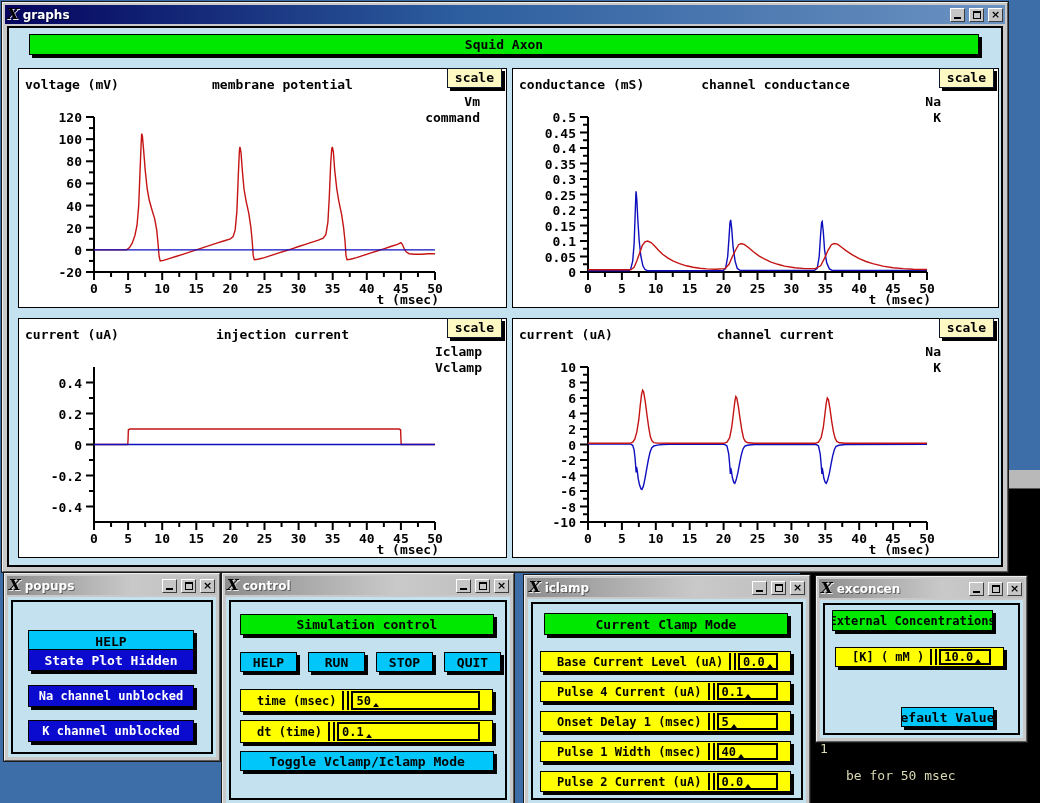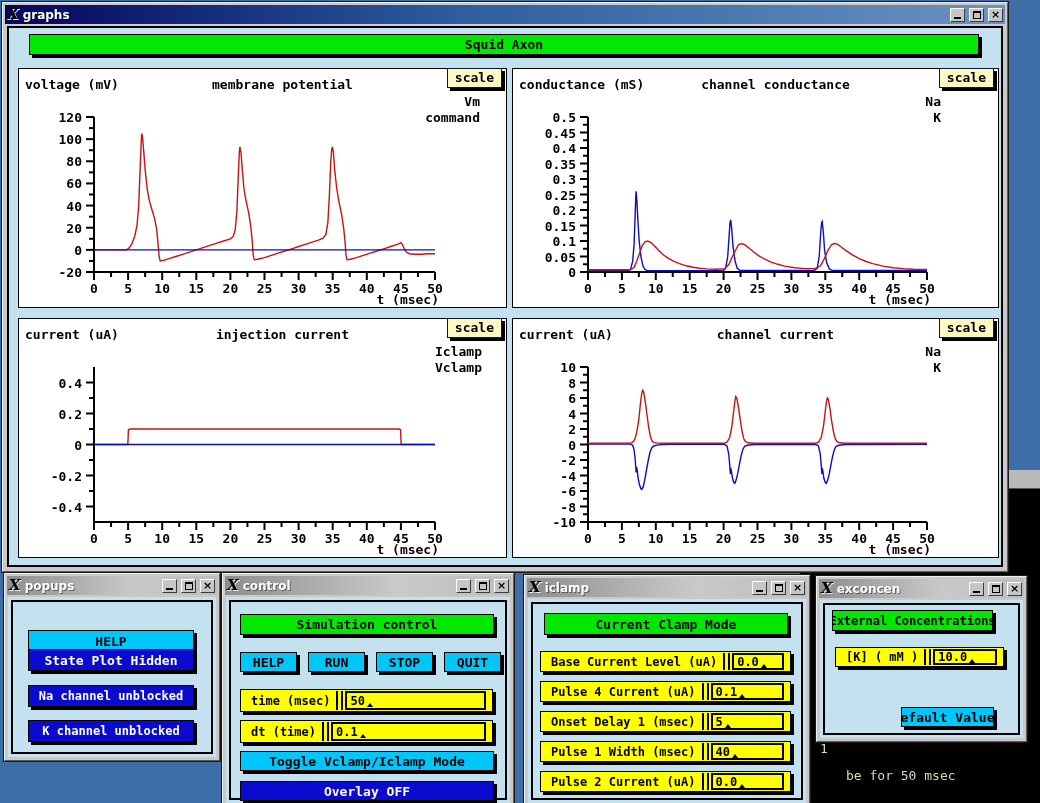--- a/index.html
+++ b/index.html
@@ -33,21 +33,21 @@
   .gbtn,.cbtn,.bbtn{box-sizing:border-box;border:1px solid #000;box-shadow:3px 3px 0 #000;
         font:bold 13px "DejaVu Sans Mono",monospace;display:flex;align-items:center;
         justify-content:center;white-space:nowrap;overflow:hidden;}
   .gbtn{background:#00e800;color:#000;}
   .cbtn{background:#00c6fa;color:#000;}
   .bbtn{background:#0b0bd0;color:#fff;}
   .fnt12{font-size:12px;}
 
   .field{box-sizing:border-box;background:#ffff00;border:1px solid #000;box-shadow:3px 3px 0 #000;
         display:flex;align-items:center;font:bold 12px "DejaVu Sans Mono",monospace;
-        color:#000;padding:1px 6px;white-space:nowrap;overflow:hidden;}
+        color:#000;padding:1px 12px;white-space:nowrap;overflow:hidden;}
   .field .flabel{padding:0 4px;}
   .field .divider{align-self:stretch;width:3px;border-left:2px solid #000;
         border-right:2px solid #000;margin:0 2px;}
   .field .val{flex:1;align-self:stretch;border:2px solid #000;background:#ffff00;
         padding:0 3px;display:flex;align-items:center;min-width:30px;}
   .caret{display:inline-block;width:0;height:0;border-left:3px solid transparent;
         border-right:3px solid transparent;border-bottom:4px solid #000;
         margin-left:2px;margin-top:8px;}
 
   
@@ -433,21 +433,20 @@
     </div>
     <div class="field" style="position:absolute;left:9px;right:12px;top:118px;height:23px;">
       <span class="flabel">dt (time)</span>
       <span class="divider"></span>
       <span class="val">
             <span>0.1</span>
             <span class="caret"></span>
           </span>
     </div>
     <div class="cbtn" style="position:absolute;left:9px;right:11px;top:149px;height:20px;">Toggle Vclamp/Iclamp Mode</div>
-    <div class="bbtn" style="position:absolute;left:9px;right:11px;top:179px;height:20px;">Overlay OFF</div>
   </div>
     </div>
 </div>
 
 <div class="xwin" style="left:524px;top:575px;width:284px;height:230px;">
   <div class="titlebar inactive">
     <span class="x-logo">X</span>
     <span class="title-text">iclamp</span>
     <span class="tb-btn">
         <span class="glyph-min"></span>

